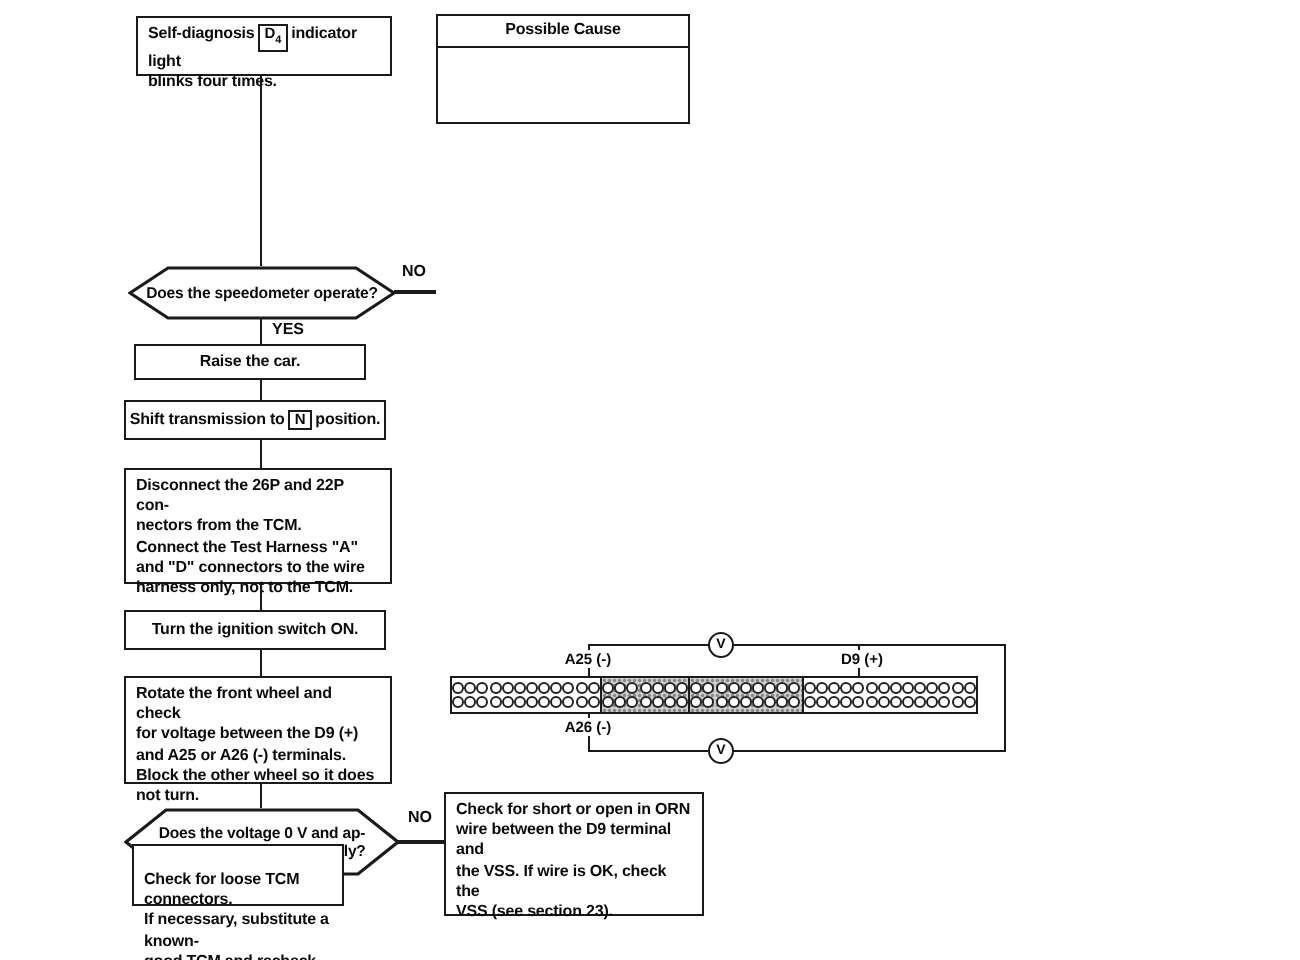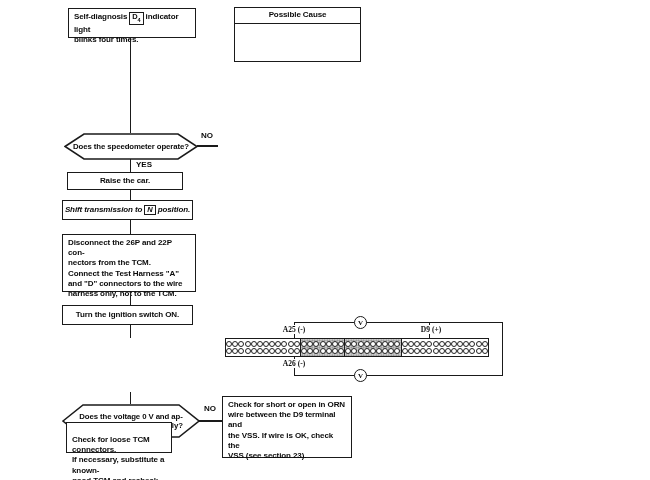--- a/index.html
+++ b/index.html
@@ -21,21 +21,21 @@
   .diamond svg{position:absolute;left:0;top:0;}
   .diamond .dtext{position:absolute;left:0;top:0;width:100%;height:100%;
        display:flex;align-items:center;justify-content:center;text-align:center;
        font-size:7.8px;font-weight:700;line-height:9.5px;letter-spacing:-0.1px;}
   
   .pc-title{border-bottom:1.4px solid #1a1a1a;text-align:center;padding:2px 0 3px 0;}
   .pc-list{margin:3px 0 0 0;padding:0 5px 0 7px;list-style:none;}
   .pc-list li{font-size:7.6px;line-height:9.6px;padding-left:7px;text-indent:-7px;
               text-align:justify;font-weight:700;}
   
-  .confi{position:absolute;left:225px;top:315px;width:290px;height:68px;font-family:Liberation Serif, serif;}
+  .confi{position:absolute;left:225px;top:315px;width:290px;height:68px;}
   .strip{position:absolute;left:0;top:23px;width:264px;height:19px;border:1.6px solid #1a1a1a;
          box-sizing:border-box;display:flex;background:#fff;}
   .pin-block{display:flex;flex-direction:column;justify-content:space-evenly;
              flex-basis:0;border-left:1.5px solid #1a1a1a;box-sizing:border-box;padding:1px 0;}
   .pin-block:first-child{border-left:none;}
   .pin-block.shaded{background-color:#cfcfcf;
       background-image:radial-gradient(#878787 0.6px,transparent 1.1px);
       background-size:2.5px 2.5px;}
   .pin-row{display:flex;justify-content:space-evenly;align-items:center;flex:1;}
   .pin{width:4px;height:4px;border:0.9px solid #222;border-radius:50%;background:#fff;}
@@ -48,21 +48,21 @@
 </head>
 <body>
 
 <div class="page">
 
   <div class="box pad" style="left:68px;top:8px;width:128px;height:30px;">
     <span class="ml"><span>Self-diagnosis</span><span class="badge"><span>D</span><sub>4</sub></span><span class="ml">indicator light
 blinks four times.</span></span>
   </div>
 
-  <div class="box" style="left:218px;top:7px;width:127px;height:55px;margin-left:16px;">
+  <div class="box" style="left:218px;top:7px;width:127px;height:55px;">
     <div class="pc-title">Possible Cause</div>
   </div>
 
   <div class="vline" style="left:129.5px;top:38px;height:95px;"></div>
 
   <div class="diamond" style="left:64px;top:133px;width:134px;height:27px;">
     <svg width="134" height="27">
       <polygon points="1,13.5 20,1 114,1 133,13.5 114,26 20,26" fill="#ffffff" stroke="#1a1a1a" stroke-width="1.6"></polygon>
     </svg>
     <div class="dtext">Does the speedometer operate?</div>
@@ -70,35 +70,40 @@
   <div class="lbl" style="left:201px;top:131px;">NO</div>
   <div class="hline" style="left:197px;top:145px;width:21px;"></div>
 
 
   <div class="lbl" style="left:136px;top:160px;">YES</div>
   <div class="vline" style="left:129.5px;top:159px;height:13px;"></div>
 
   <div class="box center" style="left:67px;top:172px;width:116px;height:18px;">Raise the car.</div>
   <div class="vline" style="left:129.5px;top:190px;height:10px;"></div>
 
-  <div class="box center" style="left:62px;top:200px;width:131px;height:20px;font-style:italic;">
+  <div class="box center" style="left:62px;top:200px;width:131px;height:20px;">
     <span><span>Shift transmission to</span><span class="badge">N</span><span>position.</span></span>
   </div>
   <div class="vline" style="left:129.5px;top:220px;height:14px;"></div>
 
   <div class="box pad ml" style="left:62px;top:234px;width:134px;height:58px;">Disconnect the 26P and 22P con-
 nectors from the TCM.
 Connect the Test Harness "A"
 and "D" connectors to the wire
 harness only, not to the TCM.</div>
   <div class="vline" style="left:129.5px;top:292px;height:13px;"></div>
 
   <div class="box center" style="left:62px;top:305px;width:131px;height:20px;">Turn the ignition switch ON.</div>
   <div class="vline" style="left:129.5px;top:325px;height:13px;"></div>
 
+  <div class="box pad ml" style="left:62px;top:338px;width:134px;height:54px;">Rotate the front wheel and check
+for voltage between the D9 (+)
+and A25 or A26 (-) terminals.
+Block the other wheel so it does
+not turn.</div>
   <div class="vline" style="left:129.5px;top:392px;height:12px;"></div>
 
   <div class="diamond" style="left:62px;top:404px;width:138px;height:34px;">
     <svg width="138" height="34">
       <polygon points="1,17 21,1 117,1 137,17 117,33 21,33" fill="#ffffff" stroke="#1a1a1a" stroke-width="1.6"></polygon>
     </svg>
     <div class="dtext ml">Does the voltage 0 V and ap-
 prox. 5 V appear alternately?</div>
   </div>
   <div class="lbl" style="left:204px;top:404px;">NO</div>

